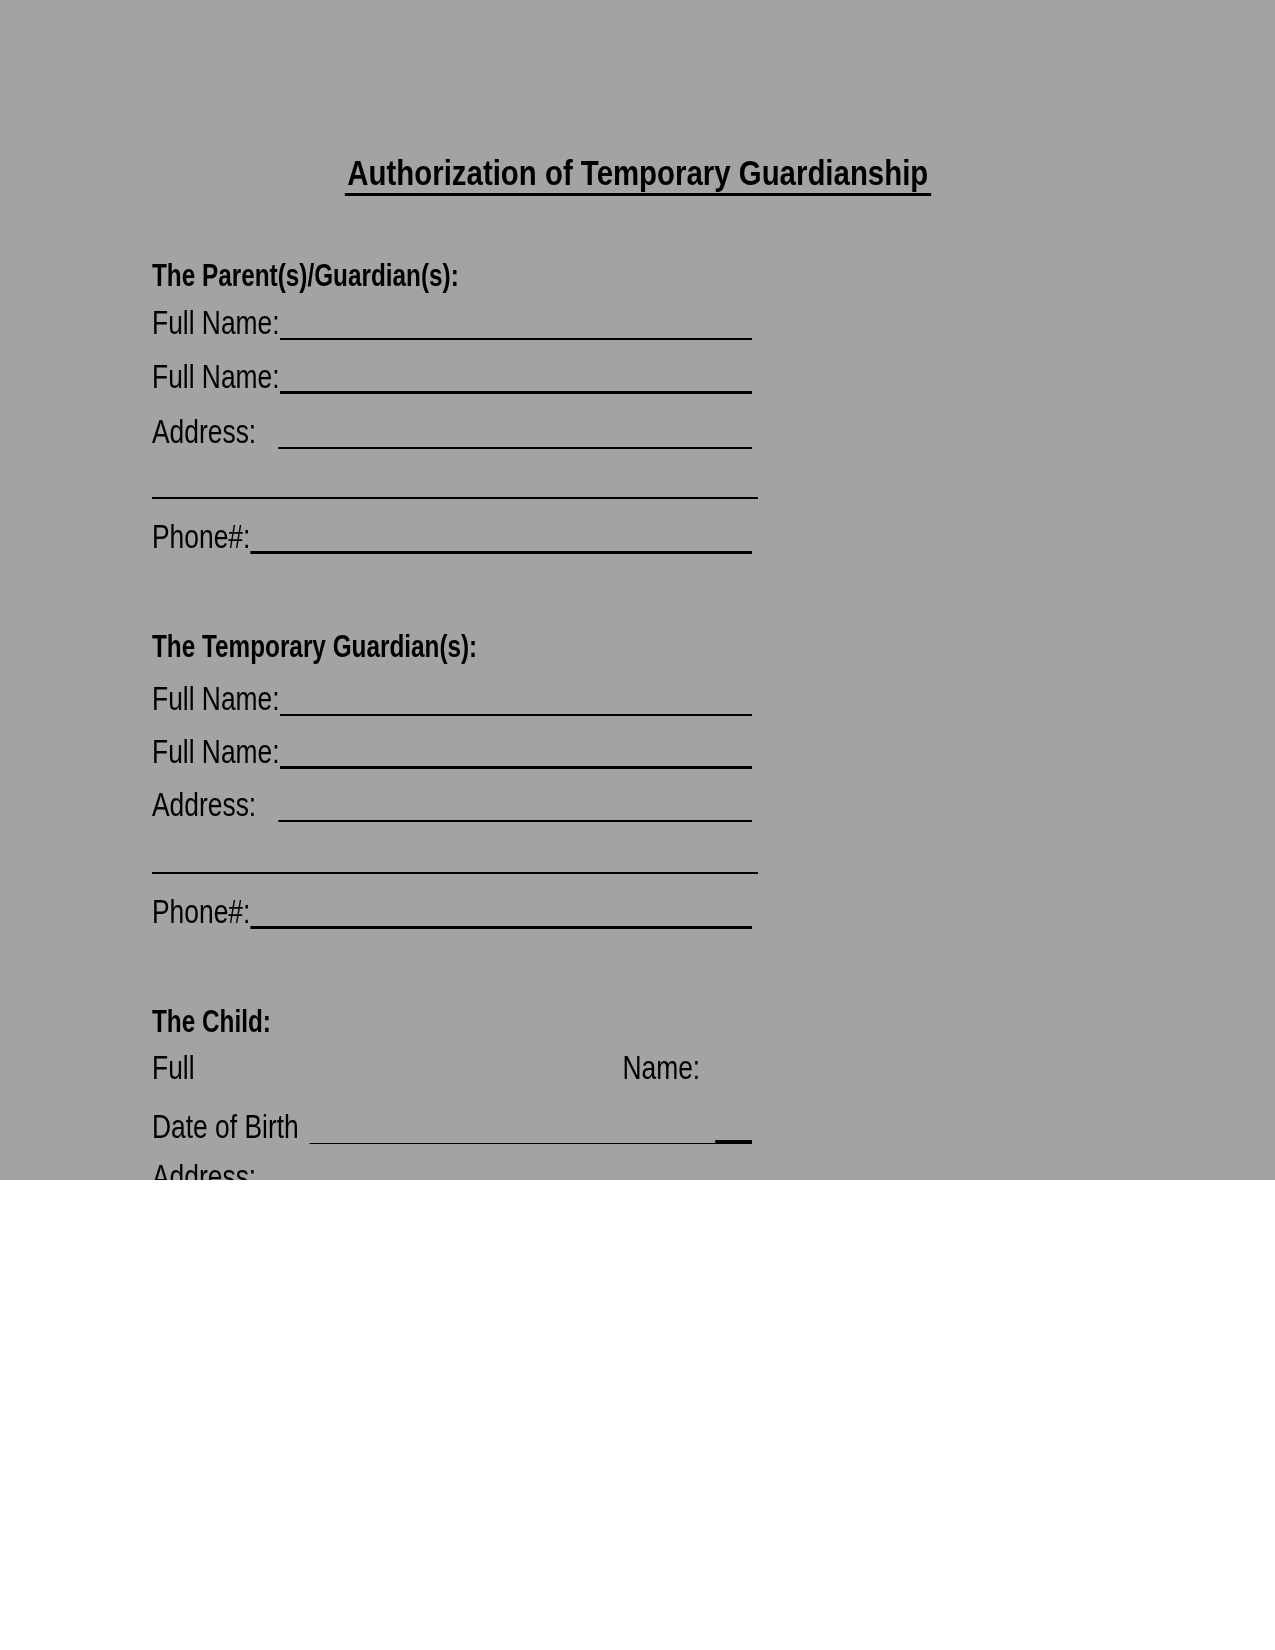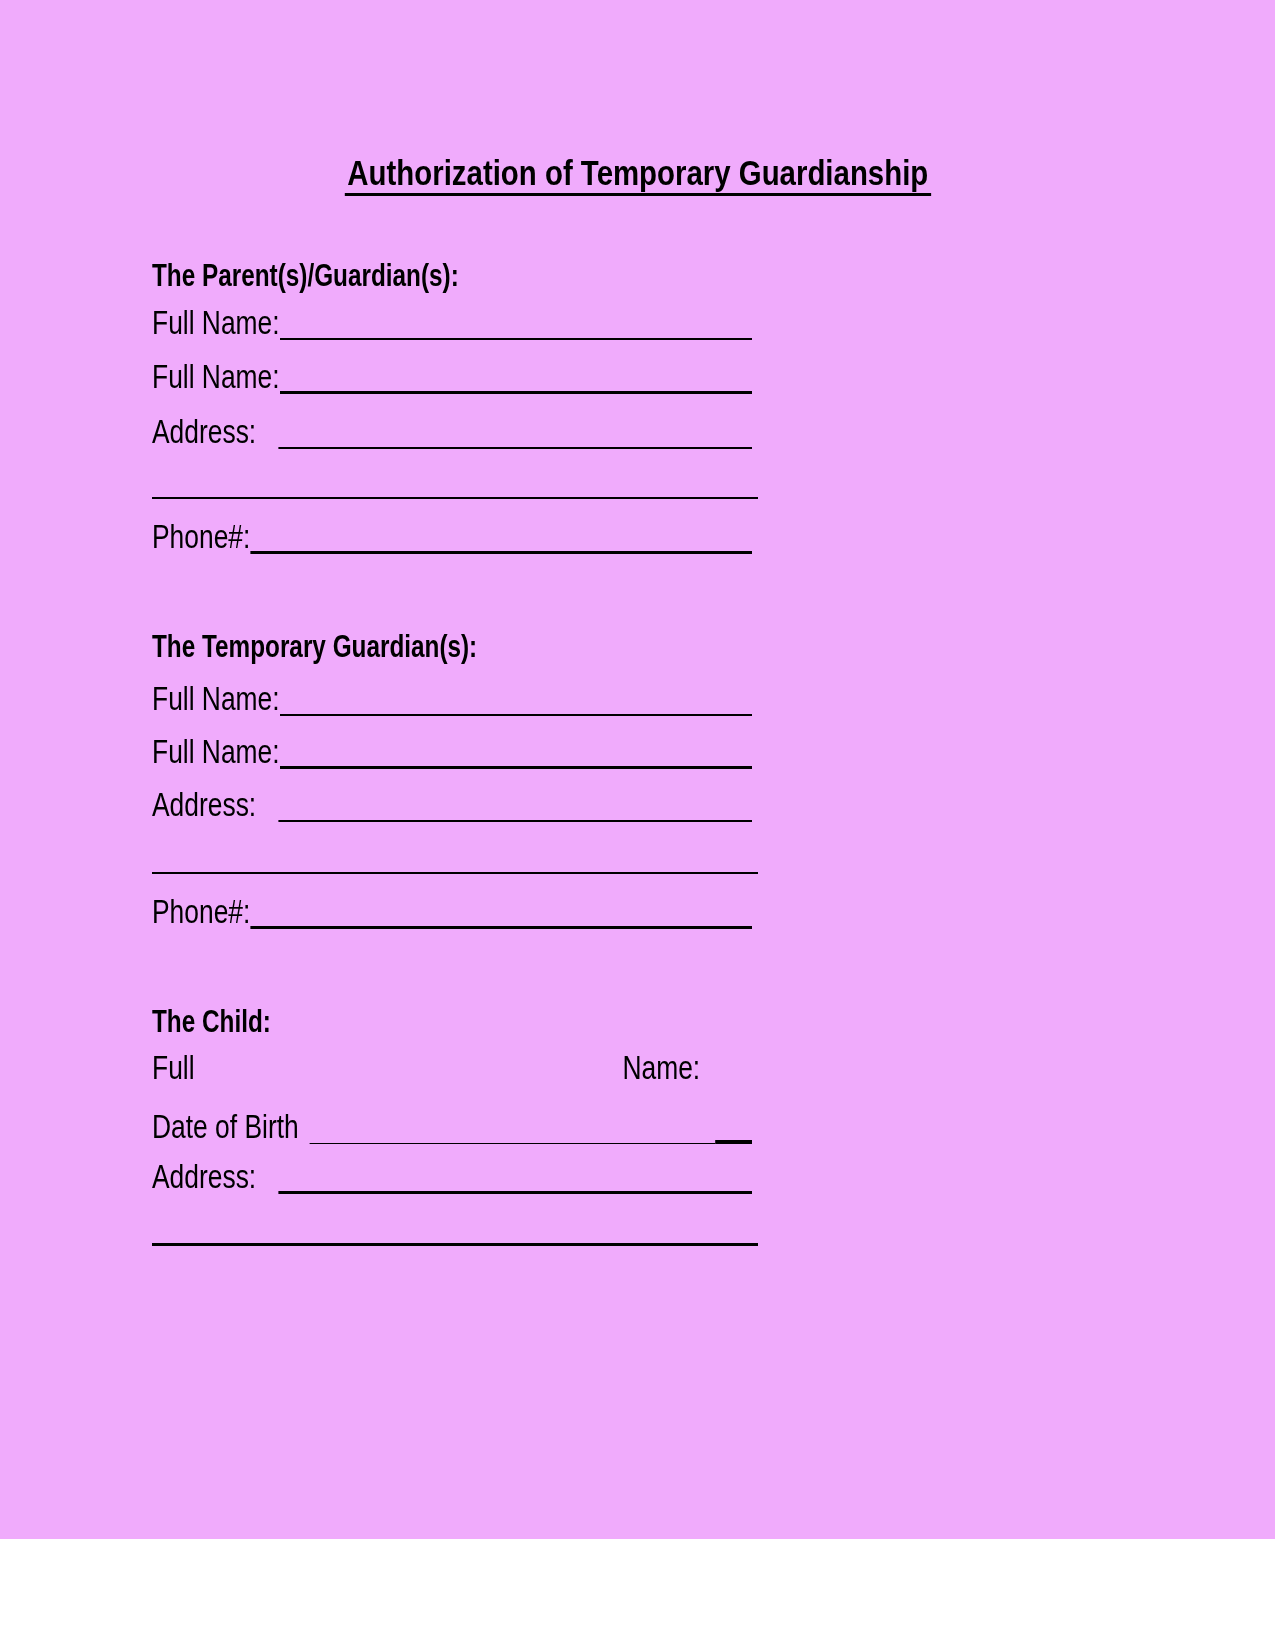--- a/index.html
+++ b/index.html
@@ -1,20 +1,20 @@
 <!DOCTYPE html>
 <html><head>
 <meta charset="utf-8">
 <style>
   html, body { margin: 0; padding: 0; background: #ffffff; }
   .page {
     position: relative;
     width: 1275px;
-    height: 1539px;
-    background: #f0abfc;
+    height: 1180px;
+    background: #a3a3a3;
     color: #000000;
     font-family: "Liberation Sans", sans-serif;
     overflow: hidden;
   }
   .title-wrap {
     position: absolute;
     top: 155px;
     left: 0;
     width: 100%;
     text-align: center;

